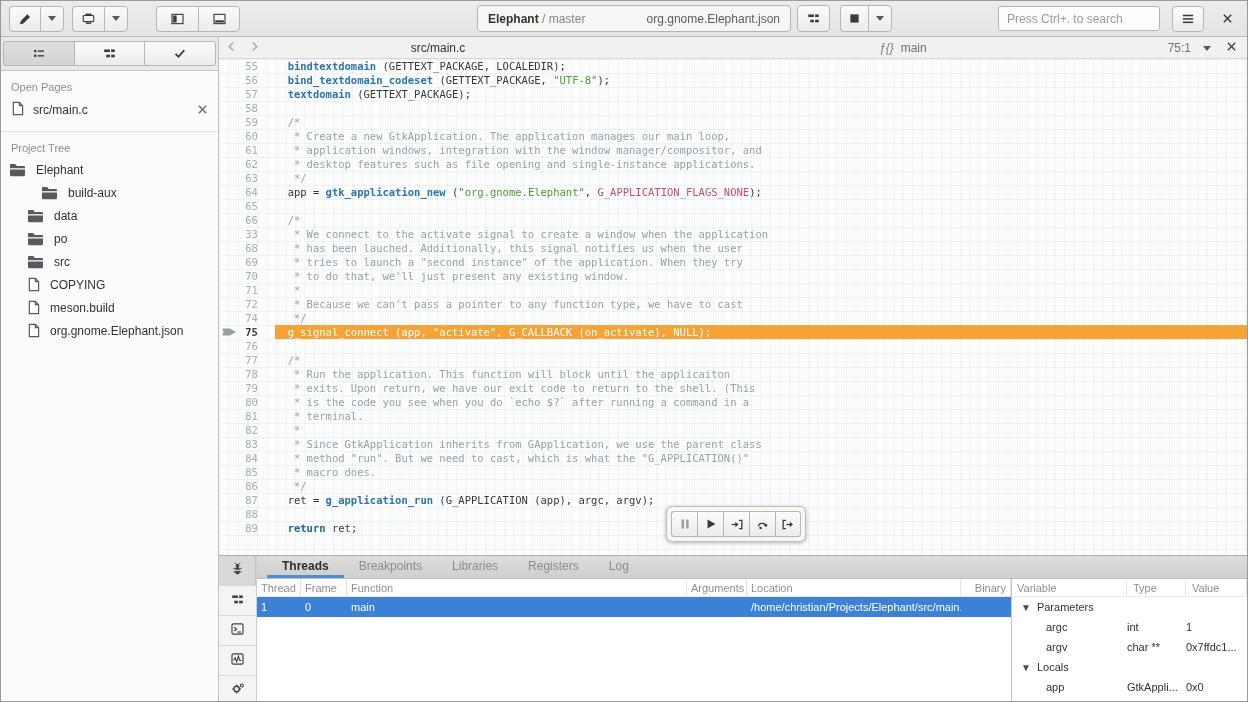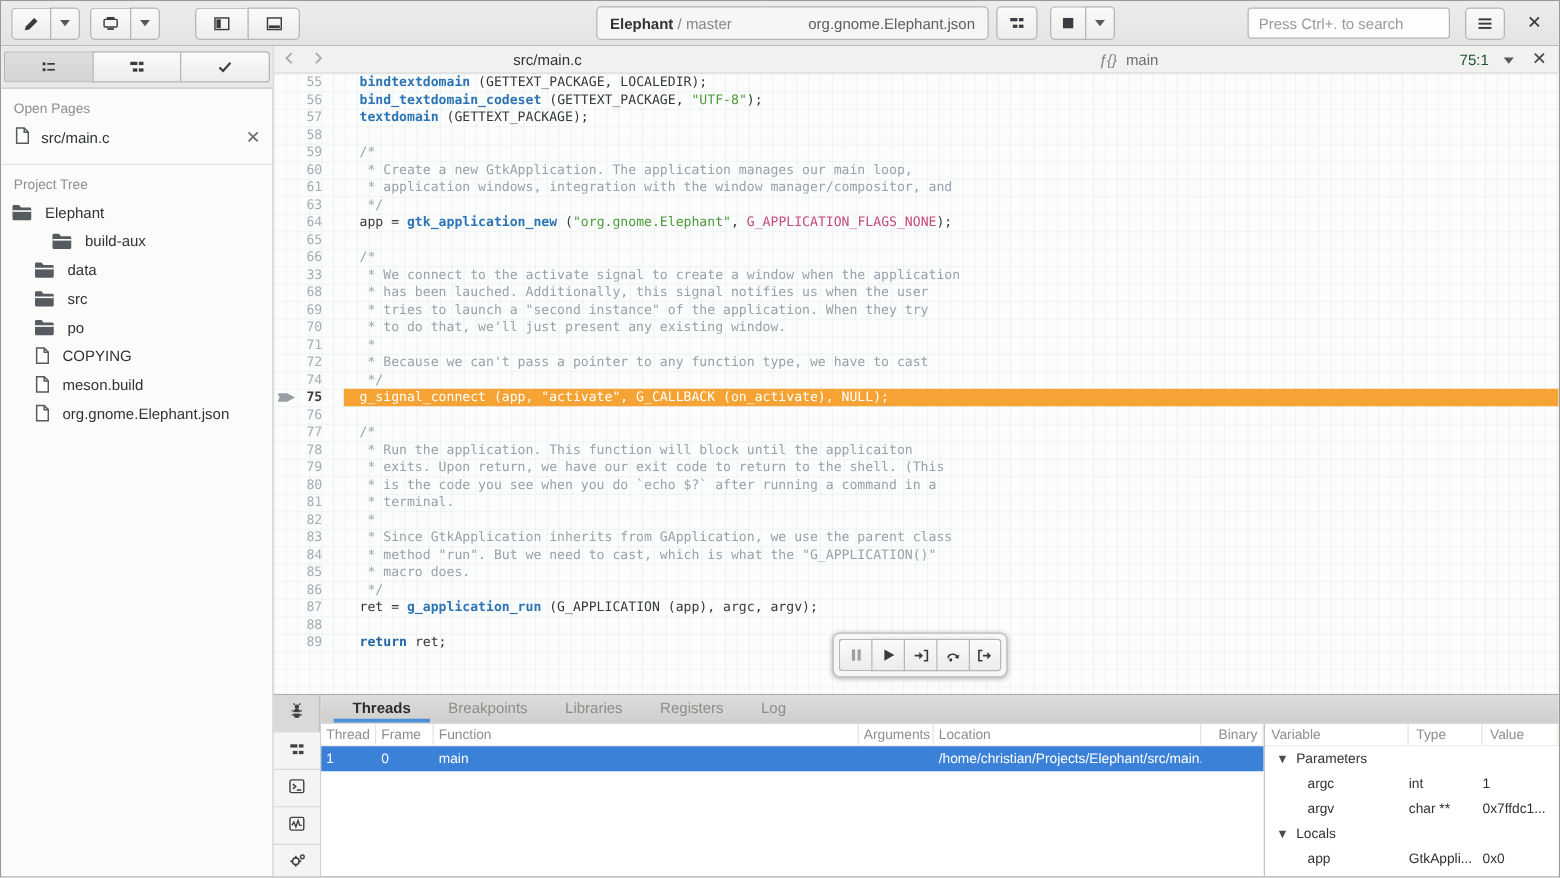--- a/index.html
+++ b/index.html
@@ -62,21 +62,21 @@
   
   .main { flex:1; display:flex; flex-direction:column; min-width:0; }
   .editor-header {
     position:relative; height:22px; background:#f1f1f0; border-bottom:1px solid #d6d6d4;
     font-size:12px; color:#2e3436;
   }
   .eh-nav { position:absolute; left:8px; top:0; height:22px; display:flex; align-items:center; gap:14px; color:#a9a9a6; }
   .eh-title { position:absolute; left:144px; top:0; width:150px; height:22px; line-height:22px; text-align:center; }
   .eh-symbol { position:absolute; left:660px; top:0; height:22px; line-height:22px; color:#6b7176; }
   .eh-symbol .glyph { font-style:italic; margin-right:7px; color:#7d8388; }
-  .eh-pos   { position:absolute; right:56px; top:0; height:22px; line-height:22px; color:#14532d; }
+  .eh-pos   { position:absolute; right:56px; top:0; height:22px; line-height:22px; color:#737373; }
   .eh-caret { position:absolute; right:36px; top:9px; }
   .eh-close { position:absolute; right:10px; top:0; height:22px; line-height:21px; color:#4a4a48; font-size:13px; }
   .code-area {
     position:relative; flex:1; overflow:hidden;
     background-color:#fbfcfc;
     background-image:linear-gradient(rgba(90,125,140,0.07) 1px, transparent 1px),
                      linear-gradient(90deg, rgba(90,125,140,0.07) 1px, transparent 1px);
     background-size:9.5px 14px;
   }
   .code-row { display:flex; height:14px; white-space:pre; font:10.5px/14px "DejaVu Sans Mono",monospace; }
@@ -310,30 +310,30 @@
             </span>
             <span>data</span>
           </div>
           <div class="tree-row" style="padding-left: 26px;">
             <span class="t-ico">
               <svg width="17" height="14" viewBox="0 0 17 14">
                 <path d="M1 2.2C1 1.5 1.5 1 2.2 1h4l1.6 2h7c.7 0 1.2.5 1.2 1.2V12c0 .7-.5 1.2-1.2 1.2H2.2C1.5 13.2 1 12.7 1 12V2.2z" fill="#555b5e"></path>
                 <rect x="1" y="5.2" width="15" height="1.3" fill="#fbfbfa"></rect>
               </svg>
             </span>
-            <span>src</span>
+            <span>po</span>
           </div>
           <div class="tree-row" style="padding-left: 26px;">
             <span class="t-ico">
               <svg width="17" height="14" viewBox="0 0 17 14">
                 <path d="M1 2.2C1 1.5 1.5 1 2.2 1h4l1.6 2h7c.7 0 1.2.5 1.2 1.2V12c0 .7-.5 1.2-1.2 1.2H2.2C1.5 13.2 1 12.7 1 12V2.2z" fill="#555b5e"></path>
                 <rect x="1" y="5.2" width="15" height="1.3" fill="#fbfbfa"></rect>
               </svg>
             </span>
-            <span>po</span>
+            <span>src</span>
           </div>
           <div class="tree-row" style="padding-left: 26px;">
             <span class="t-ico">
               <svg width="13" height="15" viewBox="0 0 14 16">
                 <path d="M2.5 1.5h6.5l3.5 3.5v9.5h-10z" fill="#fff" stroke="#555b5e" stroke-width="1.3"></path>
                 <path d="M9 1.5V5h3.5" fill="none" stroke="#555b5e" stroke-width="1.3"></path>
               </svg>
             </span>
             <span>COPYING</span>
           </div>
@@ -379,20 +379,21 @@
 
       <div class="code-area">
         <div id="code-lines">
             <div class="code-row"><span class="gut-arrow"></span><span class="gut-num">55</span><span class="code-text"><span class="t-txt">  </span><span class="t-fn">bindtextdomain</span><span class="t-txt"> (GETTEXT_PACKAGE, LOCALEDIR);</span></span></div>
             <div class="code-row"><span class="gut-arrow"></span><span class="gut-num">56</span><span class="code-text"><span class="t-txt">  </span><span class="t-fn">bind_textdomain_codeset</span><span class="t-txt"> (GETTEXT_PACKAGE, </span><span class="t-str">"UTF-8"</span><span class="t-txt">);</span></span></div>
             <div class="code-row"><span class="gut-arrow"></span><span class="gut-num">57</span><span class="code-text"><span class="t-txt">  </span><span class="t-fn">textdomain</span><span class="t-txt"> (GETTEXT_PACKAGE);</span></span></div>
             <div class="code-row"><span class="gut-arrow"></span><span class="gut-num">58</span><span class="code-text"></span></div>
             <div class="code-row"><span class="gut-arrow"></span><span class="gut-num">59</span><span class="code-text"><span class="t-com">  /*</span></span></div>
             <div class="code-row"><span class="gut-arrow"></span><span class="gut-num">60</span><span class="code-text"><span class="t-com">   * Create a new GtkApplication. The application manages our main loop,</span></span></div>
             <div class="code-row"><span class="gut-arrow"></span><span class="gut-num">61</span><span class="code-text"><span class="t-com">   * application windows, integration with the window manager/compositor, and</span></span></div>
+            <div class="code-row"><span class="gut-arrow"></span><span class="gut-num">62</span><span class="code-text"><span class="t-com">   * desktop features such as file opening and single-instance applications.</span></span></div>
             <div class="code-row"><span class="gut-arrow"></span><span class="gut-num">63</span><span class="code-text"><span class="t-com">   */</span></span></div>
             <div class="code-row"><span class="gut-arrow"></span><span class="gut-num">64</span><span class="code-text"><span class="t-txt">  app = </span><span class="t-fn">gtk_application_new</span><span class="t-txt"> (</span><span class="t-str">"org.gnome.Elephant"</span><span class="t-txt">, </span><span class="t-def">G_APPLICATION_FLAGS_NONE</span><span class="t-txt">);</span></span></div>
             <div class="code-row"><span class="gut-arrow"></span><span class="gut-num">65</span><span class="code-text"></span></div>
             <div class="code-row"><span class="gut-arrow"></span><span class="gut-num">66</span><span class="code-text"><span class="t-com">  /*</span></span></div>
             <div class="code-row"><span class="gut-arrow"></span><span class="gut-num">33</span><span class="code-text"><span class="t-com">   * We connect to the activate signal to create a window when the application</span></span></div>
             <div class="code-row"><span class="gut-arrow"></span><span class="gut-num">68</span><span class="code-text"><span class="t-com">   * has been lauched. Additionally, this signal notifies us when the user</span></span></div>
             <div class="code-row"><span class="gut-arrow"></span><span class="gut-num">69</span><span class="code-text"><span class="t-com">   * tries to launch a "second instance" of the application. When they try</span></span></div>
             <div class="code-row"><span class="gut-arrow"></span><span class="gut-num">70</span><span class="code-text"><span class="t-com">   * to do that, we'll just present any existing window.</span></span></div>
             <div class="code-row"><span class="gut-arrow"></span><span class="gut-num">71</span><span class="code-text"><span class="t-com">   *</span></span></div>
             <div class="code-row"><span class="gut-arrow"></span><span class="gut-num">72</span><span class="code-text"><span class="t-com">   * Because we can't pass a pointer to any function type, we have to cast</span></span></div>

